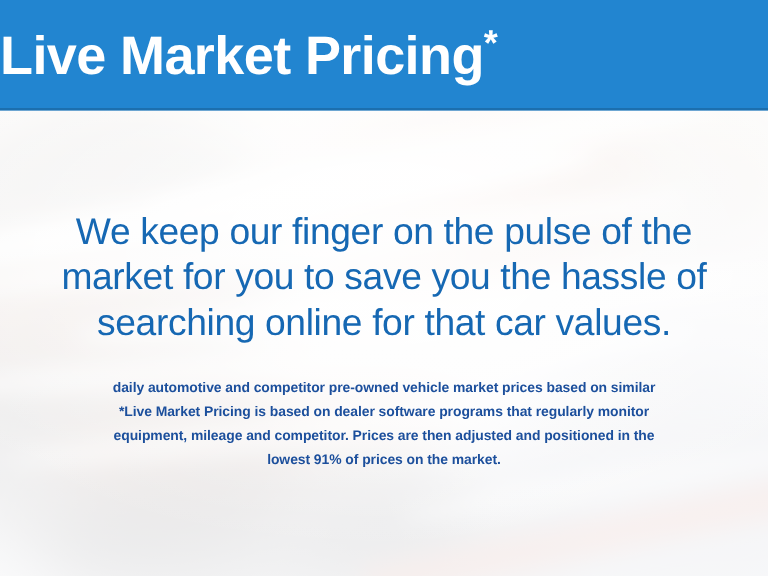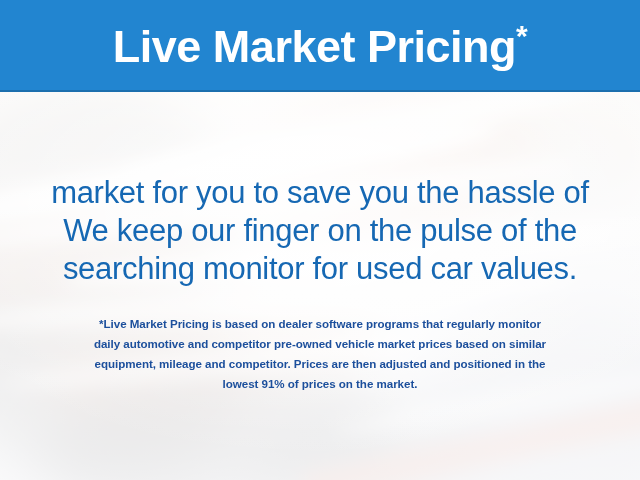--- a/index.html
+++ b/index.html
@@ -265,21 +265,21 @@
     position: absolute;
     left: 0;
     top: 0;
     width: 640px;
     height: 92px;
     background: #2285d0;
     border-bottom: 2px solid #1c6fae;
     z-index: 3;
     display: flex;
     align-items: center;
-    justify-content: center;
+    justify-content: flex-start;
     box-sizing: border-box;
   }
 
   .header-title {
     color: #ffffff;
     font-family: "Liberation Sans", sans-serif;
     font-size: 45px;
     font-weight: bold;
     letter-spacing: -0.5px;
     line-height: 1;
@@ -377,26 +377,26 @@
     <div class="bg-veil2"></div>
   </div>
 
   <div class="header-banner">
     <div class="header-title"><span>Live Market Pricing</span><span class="header-title-asterisk">*</span></div>
   </div>
 
   <div class="content">
 
     <div class="headline">
+      <span class="headline-line">We keep our finger on the pulse of the</span>
       <span class="headline-line">market for you to save you the hassle of</span>
-      <span class="headline-line">We keep our finger on the pulse of the</span>
-      <span class="headline-line">searching monitor for used car values.</span>
+      <span class="headline-line">searching online for that car values.</span>
     </div>
 
     <div class="disclaimer">
+      <span class="disclaimer-line">daily automotive and competitor pre-owned vehicle market prices based on similar</span>
       <span class="disclaimer-line">*Live Market Pricing is based on dealer software programs that regularly monitor</span>
-      <span class="disclaimer-line">daily automotive and competitor pre-owned vehicle market prices based on similar</span>
       <span class="disclaimer-line">equipment, mileage and competitor. Prices are then adjusted and positioned in the</span>
       <span class="disclaimer-line">lowest 91% of prices on the market.</span>
     </div>
 
   </div>
 </div>
 
 </body></html>

